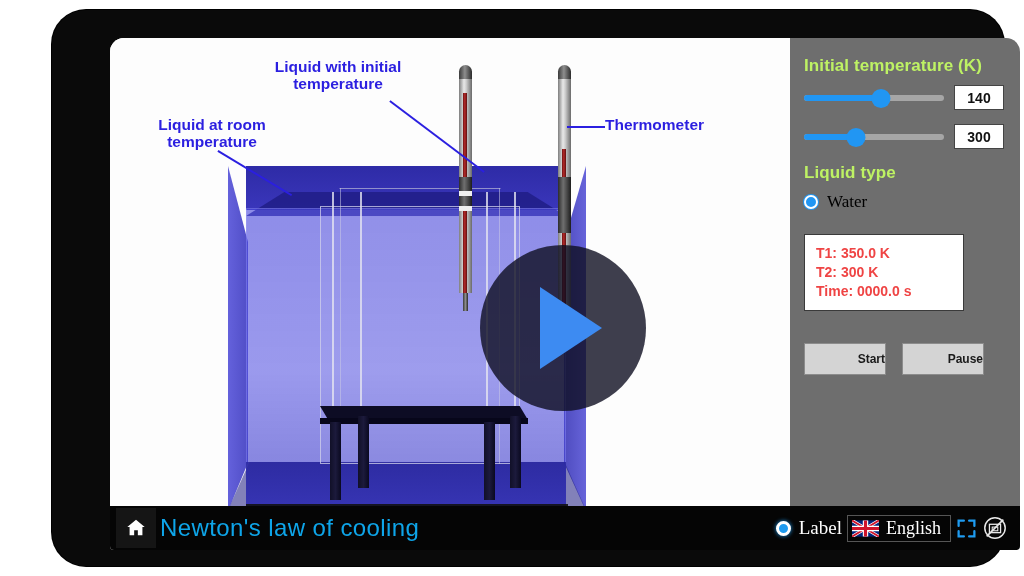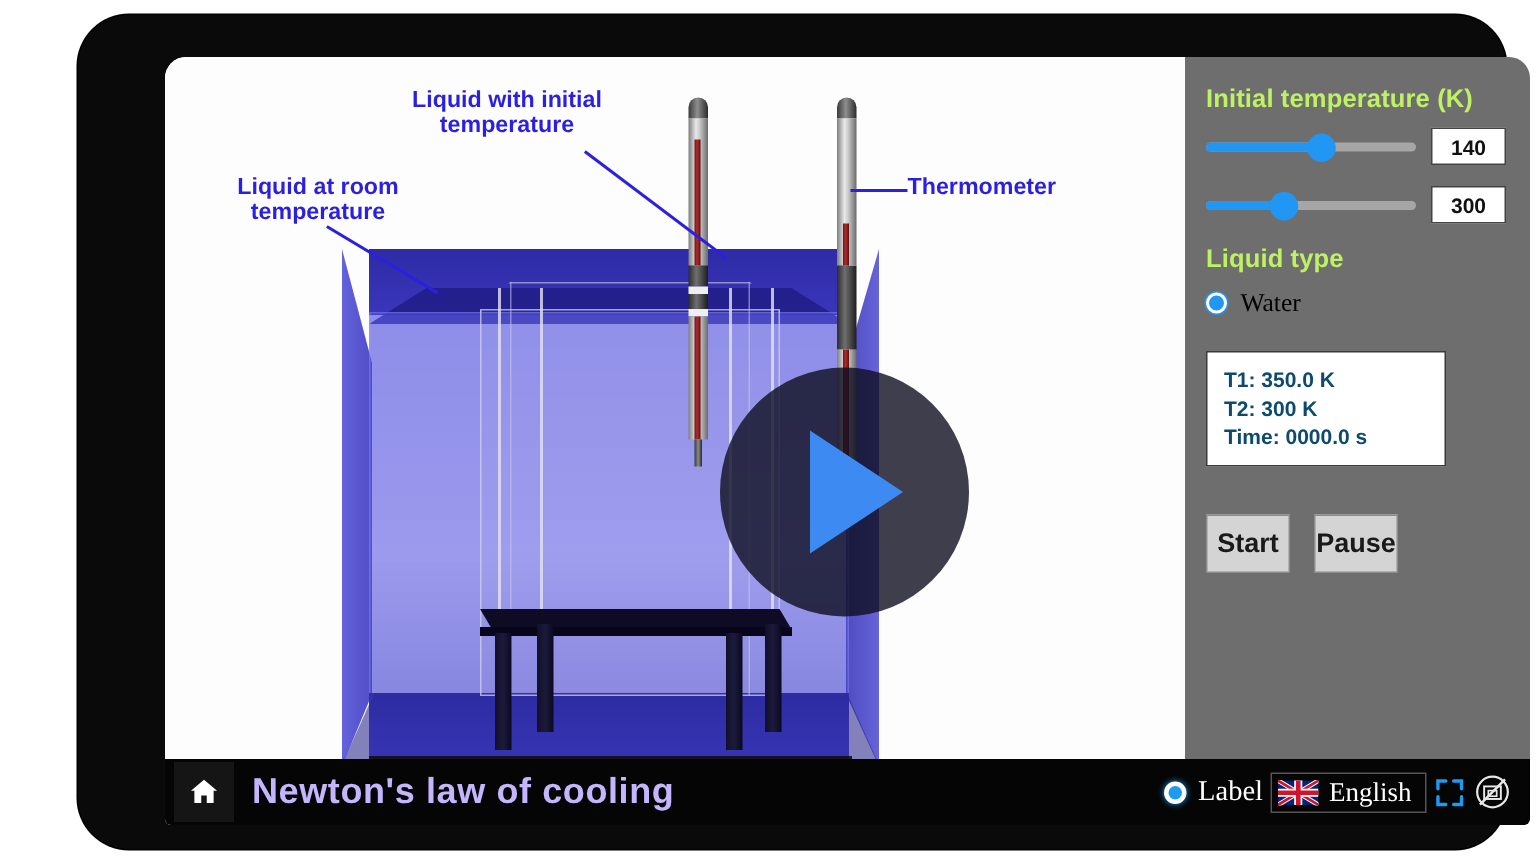--- a/index.html
+++ b/index.html
@@ -202,44 +202,44 @@
   .radio {
     width:14px; height:14px; border-radius:50%;
     background:#2196f3; border:2px solid #ffffff; box-shadow: 0 0 0 1px #2196f3;
     cursor:pointer;
   }
   .radio-text { color:#000000; font-size:17px; font-family:"Liberation Serif", serif; }
   #readout {
     margin-top: 22px;
     background:#fff; border:1px solid #3a3a3a;
     width: 160px; padding: 9px 11px;
-    font-size:14px; font-weight:bold; color:#0c4a6e; line-height:19px;
+    font-size:14px; font-weight:bold; color:#ef4444; line-height:19px;
   }
   #btn-row { display:flex; gap:16px; margin-top: 32px; }
   .sim-btn {
     background:#d4d4d4; border:1px solid #8c8c8c;
-    color:#1a1a1a; font-size:18px; font-weight:bold;
-    padding: 8px 0; width: 56px; text-align:center; cursor:pointer;
+    color:#1a1a1a; font-size:12px; font-weight:bold;
+    padding: 8px 0; width: 82px; text-align:right; cursor:pointer;
   }
 
   
   #footer {
     position: absolute; left: 0; bottom: 0;
     width: 910px; height: 44px;
     background: #050505;
     display: flex; align-items: center;
   }
   #home-btn {
     width: 40px; height: 40px; margin-left: 6px;
     display:flex; align-items:center; justify-content:center;
     background:#151515; cursor:pointer;
   }
   #footer-title {
-    color: #c4b5fd; font-size: 24px; margin-left: 12px;
-    letter-spacing: .4px; font-weight: 700;
+    color: #0ea5e9; font-size: 24px; margin-left: 4px;
+    letter-spacing: .4px; font-weight: 400;
   }
   #footer-right { margin-left:auto; display:flex; align-items:center; gap:5px; padding-right:12px; }
   #label-toggle { display:flex; align-items:center; gap:8px; cursor:pointer; }
   #label-radio {
     width:15px; height:15px; border-radius:50%;
     background:#1e9bf0; border:3px solid #ffffff; box-shadow:0 0 4px #1e9bf0;
   }
   #label-text { color:#fff; font-size:19px; font-family:"Liberation Serif", serif; }
   #lang-box {
     display:flex; align-items:center; gap:7px;

